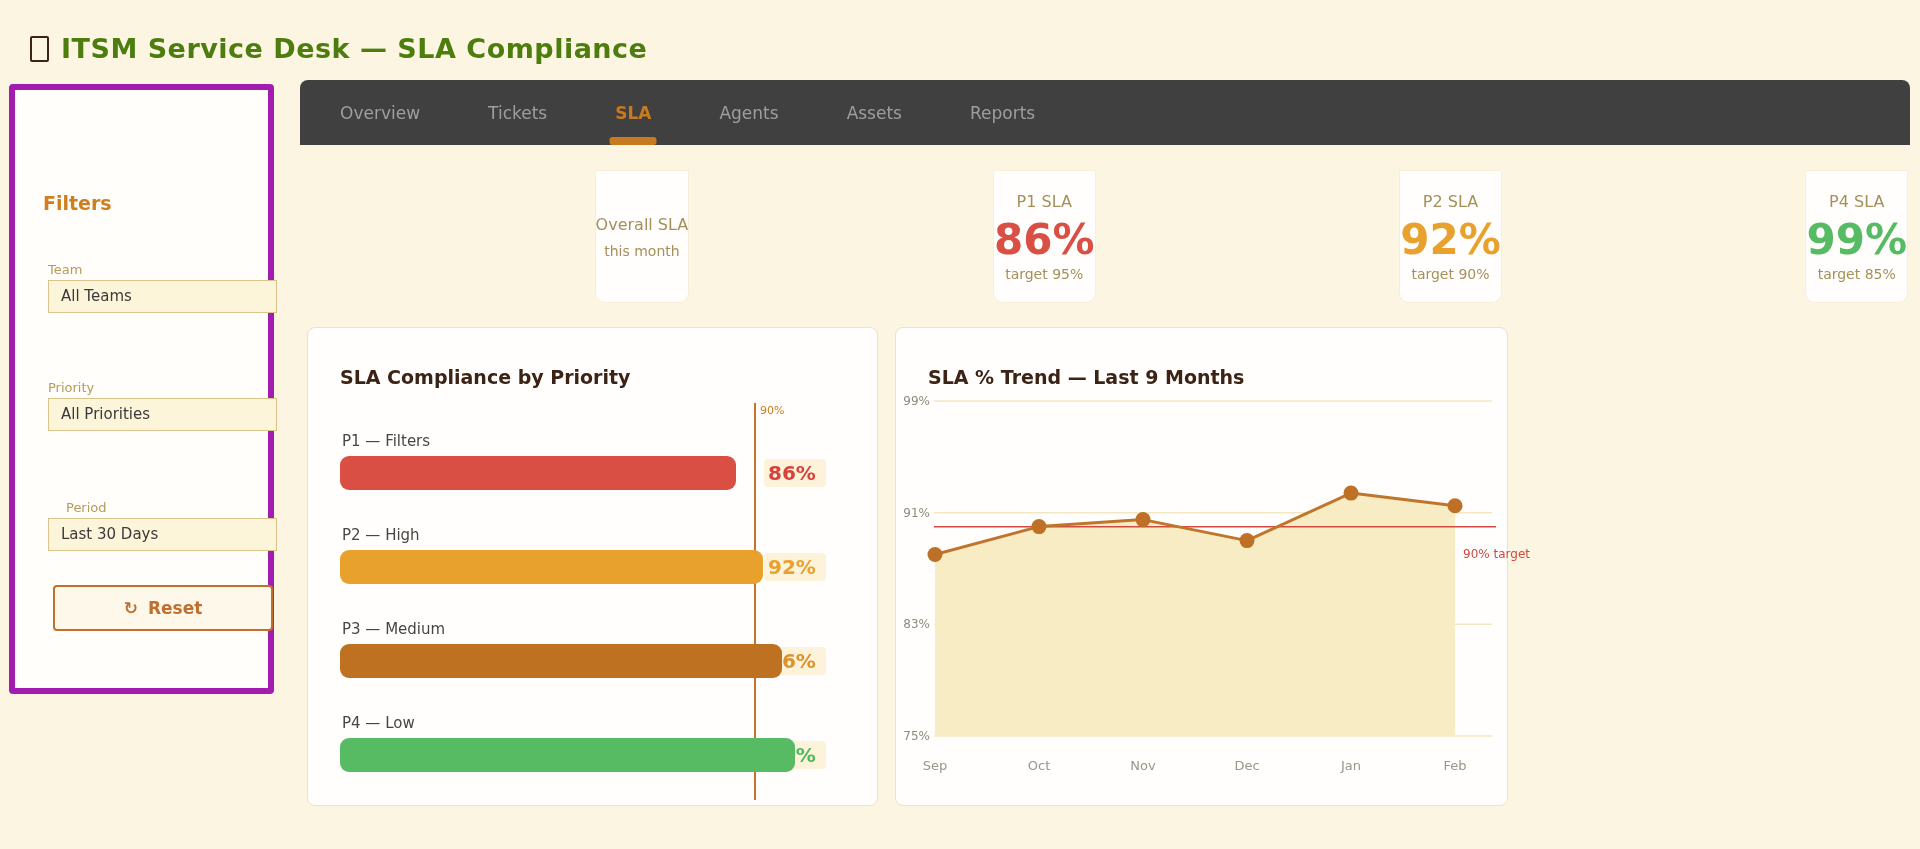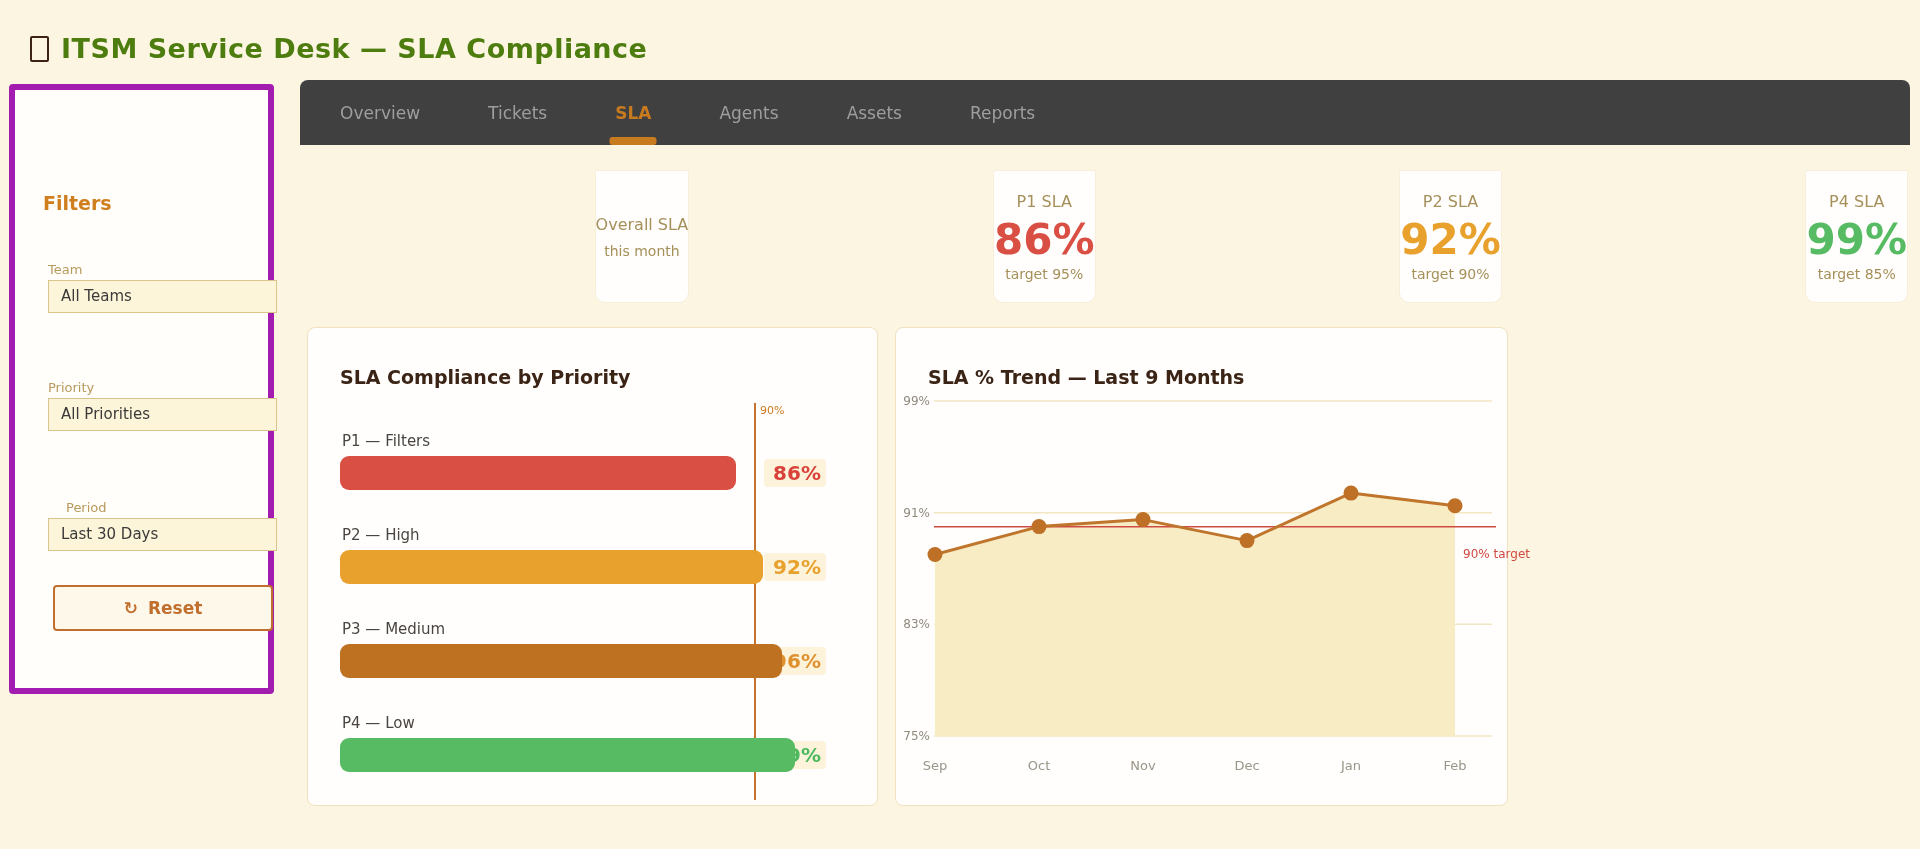--- a/index.html
+++ b/index.html
@@ -72,21 +72,21 @@
     margin-top:1px; height:133px; background:#fffefc;
     border:1px solid #f7efdb; border-radius:0 0 10px 10px;
     display:flex; flex-direction:column; align-items:center; justify-content:center;
   }
   .kpi-label { font-size:16px; color:#a5905a; margin-bottom:6px; }
   .kpi-value { font-size:42px; font-weight:bold; line-height:46px; }
   .kpi-sub   { font-size:14px; color:#a5905a; margin-top:3px; }
   
   .panel {
     position:absolute; top:327px; height:479px;
-    background:#fffefd; border:1px solid #f0e2bf; border-radius:8px;text-align:center;
+    background:#fffefd; border:1px solid #f0e2bf; border-radius:8px;
   }
   .panel-bars  { left:307px; width:571px; }
   .panel-trend { left:895px; width:613px; }
   .panel-title {
     position:absolute; left:32px; top:38px;
     font-size:19px; font-weight:bold; color:#3b2415;
   }
   
   .bar-area { position:absolute; inset:0; }
   .target-vline {

